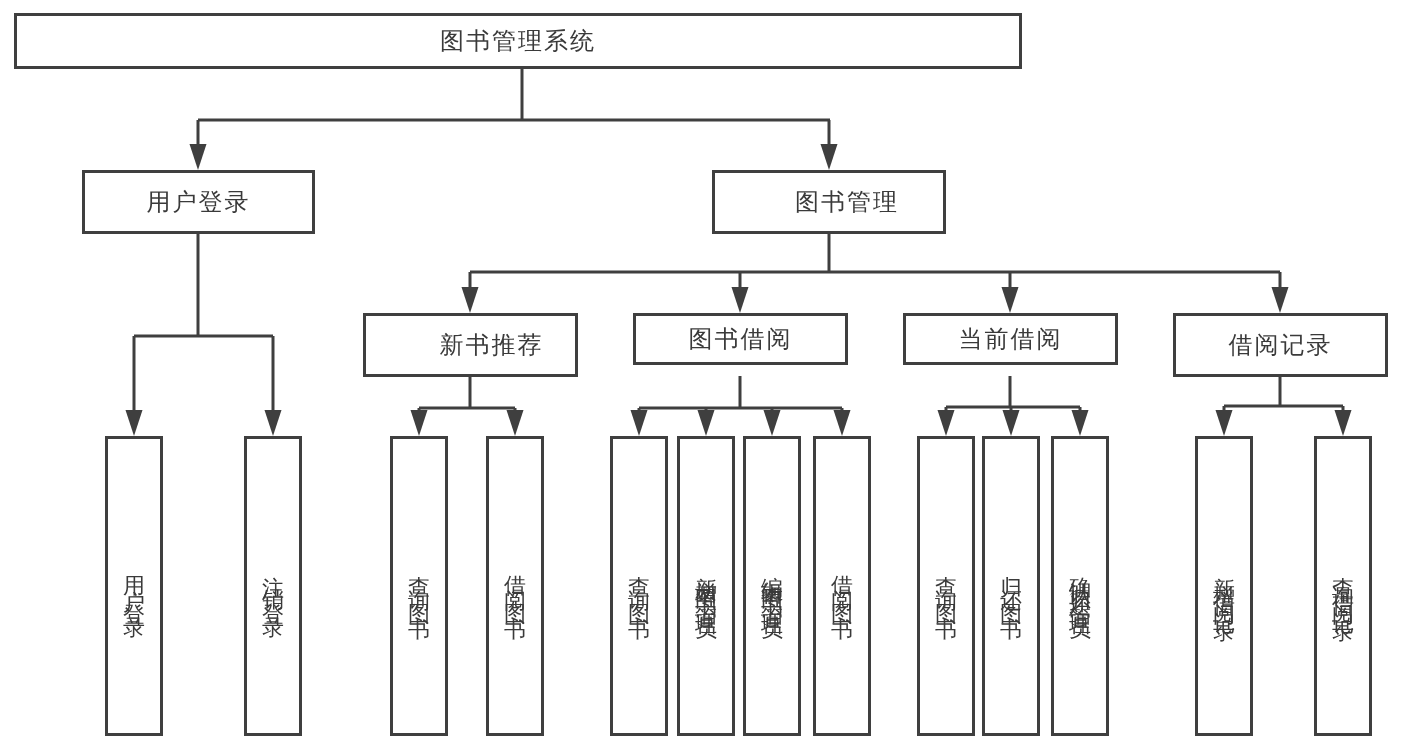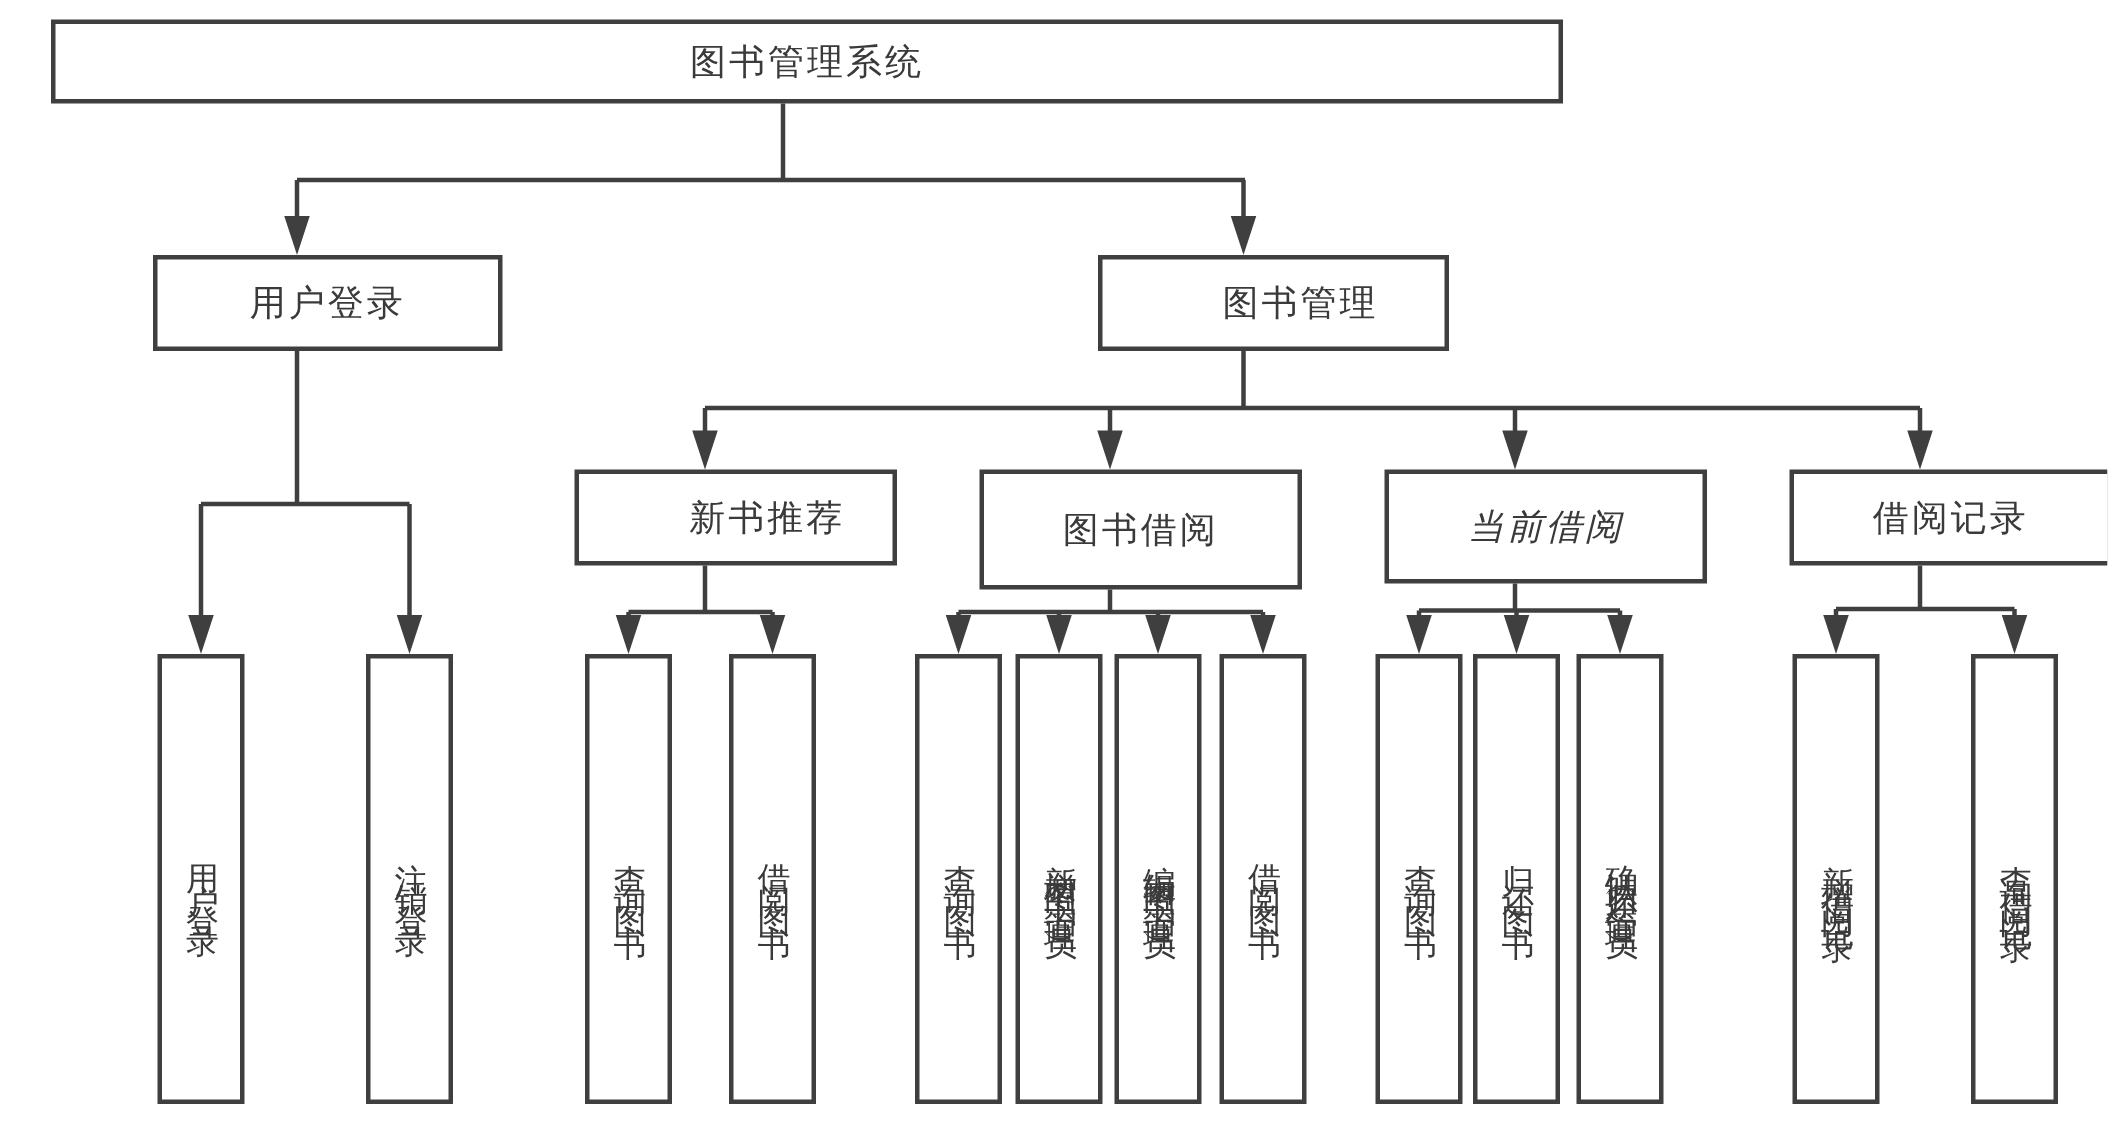--- a/index.html
+++ b/index.html
@@ -7,21 +7,21 @@
     position:relative;width:1405px;height:747px;background:#ffffff;overflow:hidden;
     font-family:"DejaVu Sans","Liberation Sans",sans-serif;
   }
   svg.wires{position:absolute;left:0;top:0;width:1405px;height:747px;z-index:1;}
   .node{
     position:absolute;box-sizing:border-box;background:#ffffff;
     border:3px solid #3f3f3f;color:#3a3a3a;
     display:flex;align-items:center;justify-content:center;
     z-index:2;text-align:center;
   }
-  .h-node{font-size:24px;letter-spacing:2px;margin-left:20px;}
+  .h-node{font-size:24px;letter-spacing:2px;}
   .v-node{
     writing-mode:vertical-rl;text-orientation:mixed;
     font-size:22px;line-height:1;
   }
   .ls-short{letter-spacing:14px;}
   .ls-med{letter-spacing:9px;}
   .ls-long{letter-spacing:6px;}
   .watermark{
     position:absolute;right:4px;top:715px;z-index:3;
     font-size:21px;color:#b9bdc2;letter-spacing:1px;opacity:.95;
@@ -99,22 +99,22 @@
       <polygon points="1343,436 1334.5,410 1351.5,410"></polygon>
     </g>
   </svg>
 
   <div class="node h-node" style="left:14px;top:13px;width:1008px;height:56px;">图书管理系统</div>
 
   <div class="node h-node" style="left:82px;top:170px;width:233px;height:64px;">用户登录</div>
   <div class="node h-node" style="left:712px;top:170px;width:234px;height:64px;padding-left:36px;">图书管理</div>
 
   <div class="node h-node" style="left:363px;top:313px;width:215px;height:64px;padding-left:42px;">新书推荐</div>
-  <div class="node h-node" style="left:633px;top:313px;width:215px;height:80px;">图书借阅</div>
-  <div class="node h-node" style="left:903px;top:313px;width:215px;height:76px;font-style:italic;">当前借阅</div>
+  <div class="node h-node" style="left:633px;top:313px;width:215px;height:52px;">图书借阅</div>
+  <div class="node h-node" style="left:903px;top:313px;width:215px;height:52px;">当前借阅</div>
   <div class="node h-node" style="left:1173px;top:313px;width:215px;height:64px;">借阅记录</div>
 
   <div class="node v-node ls-short" style="left:105px;top:436px;width:58px;height:300px;">用户登录</div>
   <div class="node v-node ls-short" style="left:244px;top:436px;width:58px;height:300px;">注销登录</div>
 
   <div class="node v-node ls-short" style="left:390px;top:436px;width:58px;height:300px;">查询图书</div>
   <div class="node v-node ls-short" style="left:486px;top:436px;width:58px;height:300px;">借阅图书</div>
 
   <div class="node v-node ls-short" style="left:610px;top:436px;width:58px;height:300px;">查询图书</div>
   <div class="node v-node ls-long" style="left:677px;top:436px;width:58px;height:300px;">新增图书（管理员）</div>

